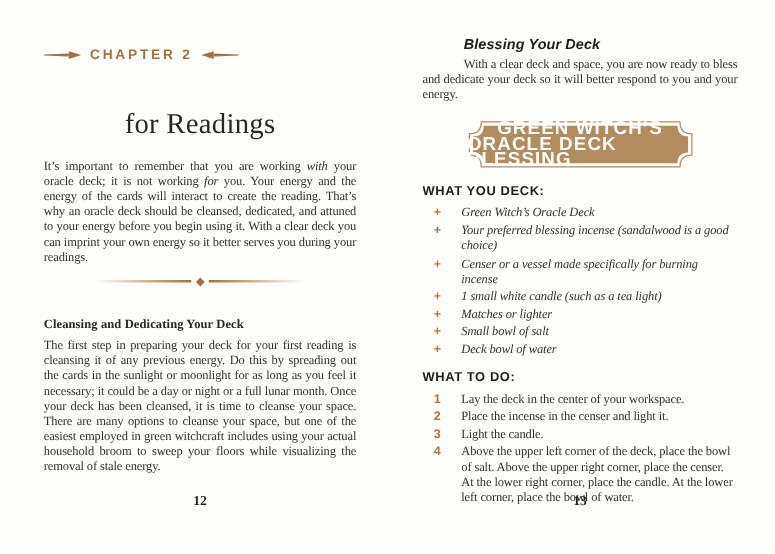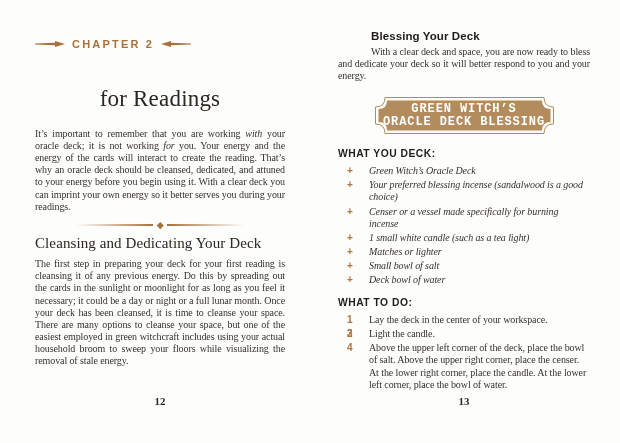--- a/index.html
+++ b/index.html
@@ -24,39 +24,39 @@
   }
   .body{font-size:10px;line-height:12.1px;text-align:justify;margin:0;letter-spacing:-0.1px;}
   .intro{margin-top:15px;}
   .body em{font-style:italic;}
   .divider{display:flex;align-items:center;justify-content:center;margin:10px auto 0;width:168px;}
   .div-line{flex:1;height:1.6px;}
   .div-line.l{background:linear-gradient(to right,rgba(168,113,60,0),#a8713c);}
   .div-line.r{background:linear-gradient(to left,rgba(168,113,60,0),#a8713c);}
   .div-diamond{width:4.5px;height:4.5px;background:#a8713c;transform:rotate(45deg);margin:0 4.5px;flex:none;}
   .section-heading{
-    font-size:15px;font-weight:400;margin:8px 0 6px;color:#2b261f;letter-spacing:0.1px;
+    font-size:10px;font-weight:700;margin:27px 0 6px;color:#2b261f;letter-spacing:0.1px;
   }
   .page-number{
     position:absolute;bottom:36px;left:0;right:0;text-align:center;
     font-size:11px;font-weight:bold;color:#2b261f;
   }
 
   
   .subhead{
     font-family:"Liberation Sans",sans-serif;font-weight:bold;font-size:11.5px;
-    margin:30px 0 4px;padding-left:33px;color:#1f1c19;letter-spacing:0.1px;
+    margin:30px 0 4px;padding-left:33px;color:#1f1c19;letter-spacing:0.1px;font-style:italic;
   }
   .r-intro{text-indent:33px;}
   .plaque{position:relative;width:181px;height:39px;margin:14px auto 0;}
   .plaque svg{position:absolute;left:0;top:0;}
   .plaque-text{
     position:absolute;inset:0;display:flex;flex-direction:column;align-items:center;justify-content:center;
-    color:#ffffff;font-family:Liberation Mono, monospace;font-weight:bold;
-    font-size:12px;letter-spacing:0.9px;line-height:12.5px;text-align:left;
+    color:#ffffff;font-family:Liberation Sans, sans-serif;font-weight:bold;
+    font-size:15px;letter-spacing:0.9px;line-height:12.5px;text-align:left;
   }
   .minihead{
     font-family:"Liberation Sans",sans-serif;font-weight:bold;font-size:10.3px;
     letter-spacing:0.5px;margin:13px 0 6px;color:#1f1c19;
   }
   .minihead.todo{margin-top:11px;}
   ul.need,ol.todo{list-style:none;margin:0;padding:0;}
   ul.need li,ol.todo li{
     position:relative;padding-left:31px;font-size:10px;line-height:12.1px;
     margin-bottom:2px;letter-spacing:-0.1px;
@@ -131,21 +131,21 @@
         <li><span class="li-marker">+</span><span>Censer or a vessel made specifically for burning incense</span></li>
         <li><span class="li-marker">+</span><span>1 small white candle (such as a tea light)</span></li>
         <li><span class="li-marker">+</span><span>Matches or lighter</span></li>
         <li><span class="li-marker">+</span><span>Small bowl of salt</span></li>
         <li><span class="li-marker">+</span><span>Deck bowl of water</span></li>
       </ul>
 
     <h4 class="minihead todo">WHAT TO DO:</h4>
     <ol class="todo" id="todo-list">
         <li><span class="li-marker">1</span><span>Lay the deck in the center of your workspace.</span></li>
-        <li><span class="li-marker">2</span></li>
+        <li><span class="li-marker">2</span><span>Place the incense in the censer and light it.</span></li>
         <li><span class="li-marker">3</span><span>Light the candle.</span></li>
         <li><span class="li-marker">4</span><span>Above the upper left corner of the deck, place the bowl of salt. Above the upper right corner, place the censer. At the lower right corner, place the candle. At the lower left corner, place the bowl of water.</span></li>
       </ol>
 
     <div class="page-number">13</div>
   </section>
 
 </div>
 
 </body></html>

